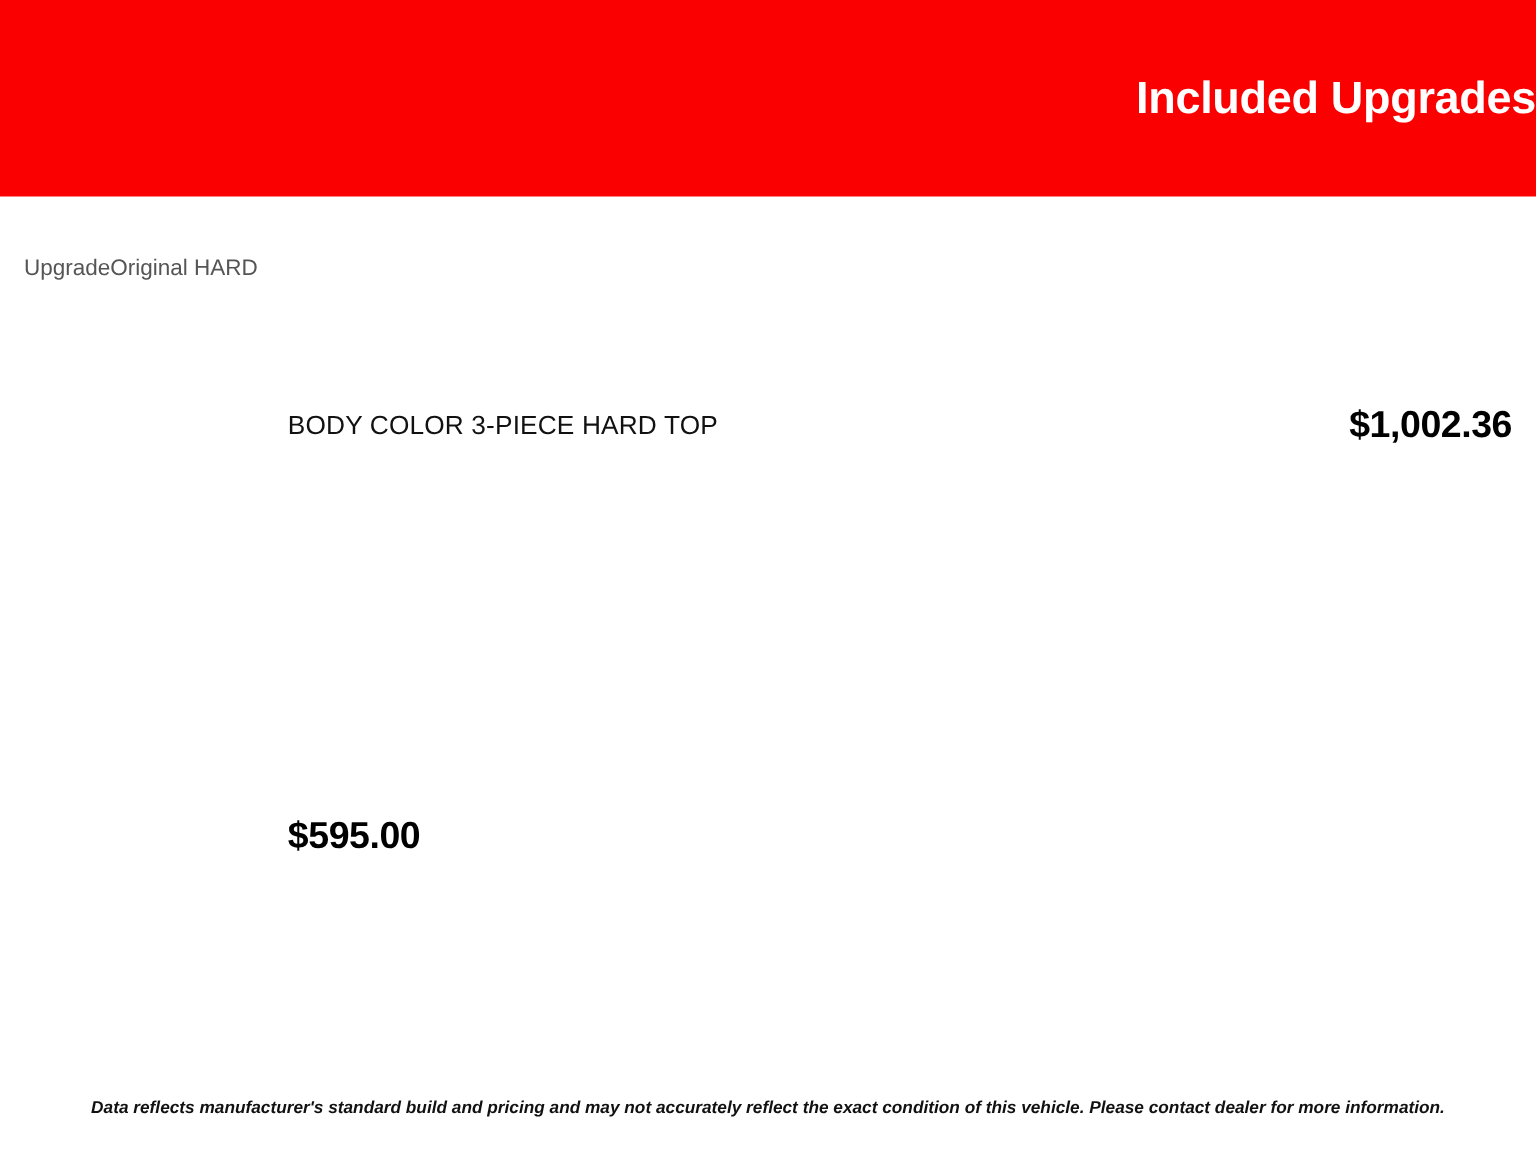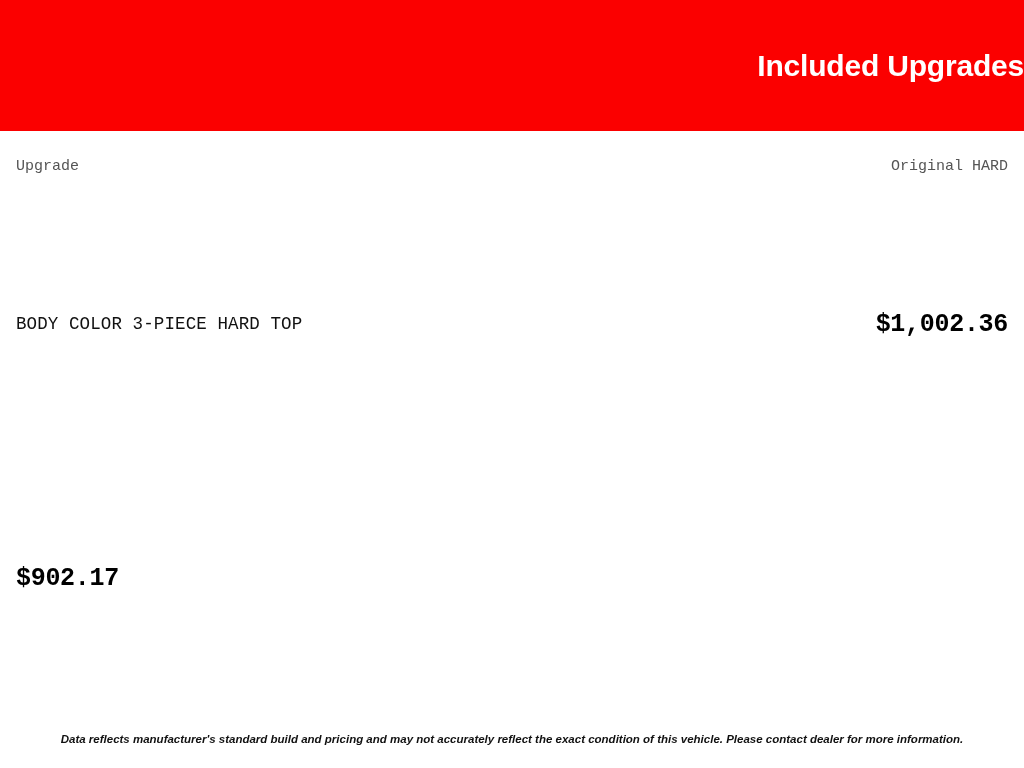--- a/index.html
+++ b/index.html
@@ -39,24 +39,23 @@
     font-size: 30px;
     font-weight: bold;
     letter-spacing: -0.2px;
     line-height: 1.1;
   }
 
   
   .table-wrap {
     flex: 1 1 auto;
     box-sizing: border-box;
-    padding: 4px 16px;
+    padding: 16px 16px;
     display: flex;
-    flex-direction: column;
-    font-family: Liberation Mono, monospace;
+    flex-direction: row;
   }
 
   .col-head {
     height: 62px;
     display: flex;
     align-items: center;
     justify-content: space-between;
     flex: 0 0 auto;
   }
   .col-head .col-label {
@@ -69,20 +68,21 @@
     flex: 1 1 auto;
     display: flex;
     flex-direction: column;
   }
 
   .row {
     flex: 1 1 0;
     display: flex;
     align-items: center;
     justify-content: space-between;
+    margin-left: 20px;
   }
 
   .row .upgrade-name {
     font-size: 17.5px;
     color: #111111;
     font-weight: normal;
     letter-spacing: 0.1px;
   }
   .row .upgrade-price {
     font-size: 25px;
@@ -127,21 +127,21 @@
     </div>
 
     <div class="rows">
 
       <div class="row">
         <div class="upgrade-name">BODY COLOR 3-PIECE HARD TOP</div>
         <div class="upgrade-price">$1,002.36</div>
       </div>
 
       <div class="row">
-        <div class="upgrade-price">$902.17</div>
+        <div class="upgrade-price">$595.00</div>
       </div>
 
 
     </div>
   </div>
 
   <div class="disclaimer">
     <div class="disclaimer-text">Data reflects manufacturer's standard build and pricing and may not accurately reflect the exact condition of this vehicle. Please contact dealer for more information.</div>
   </div>
 

